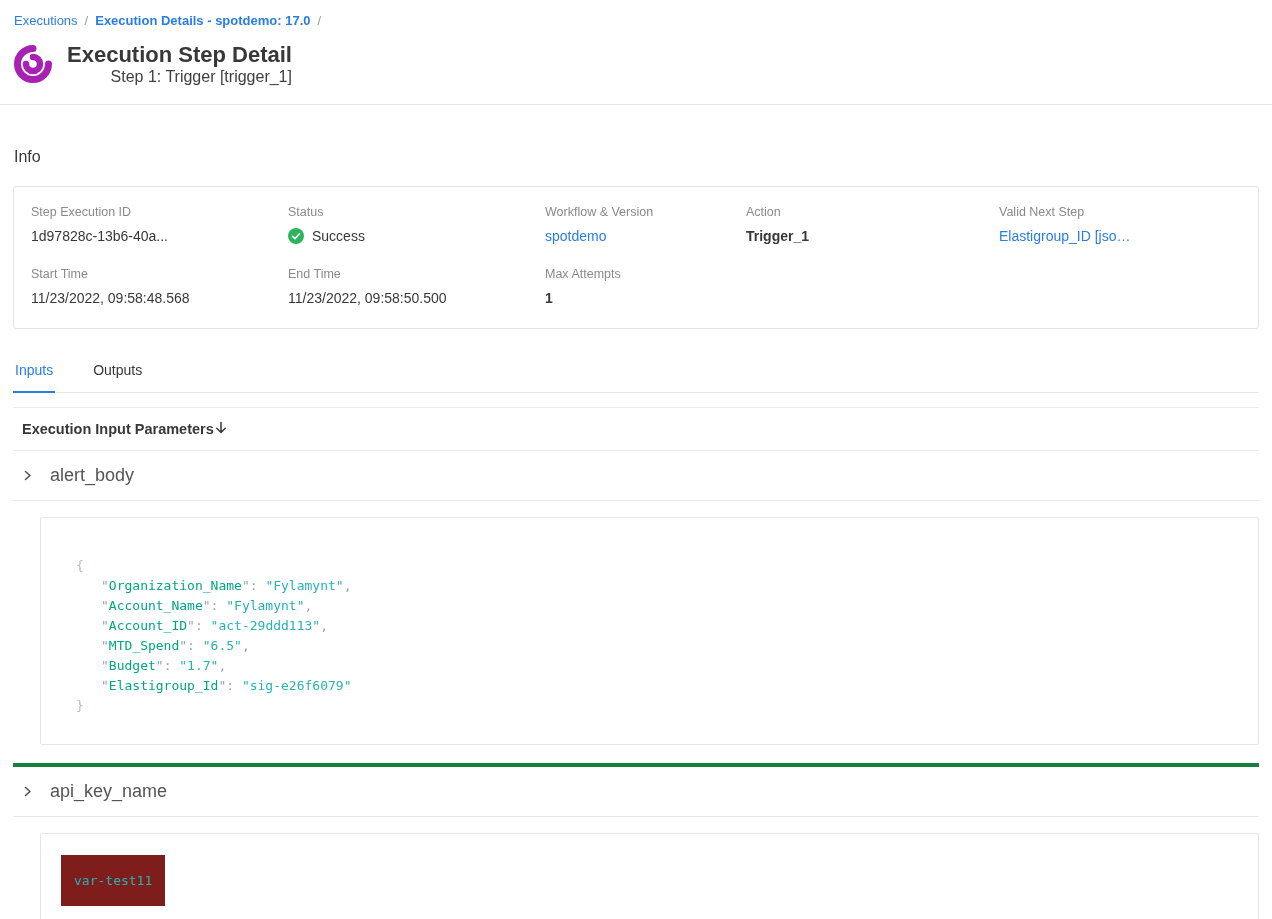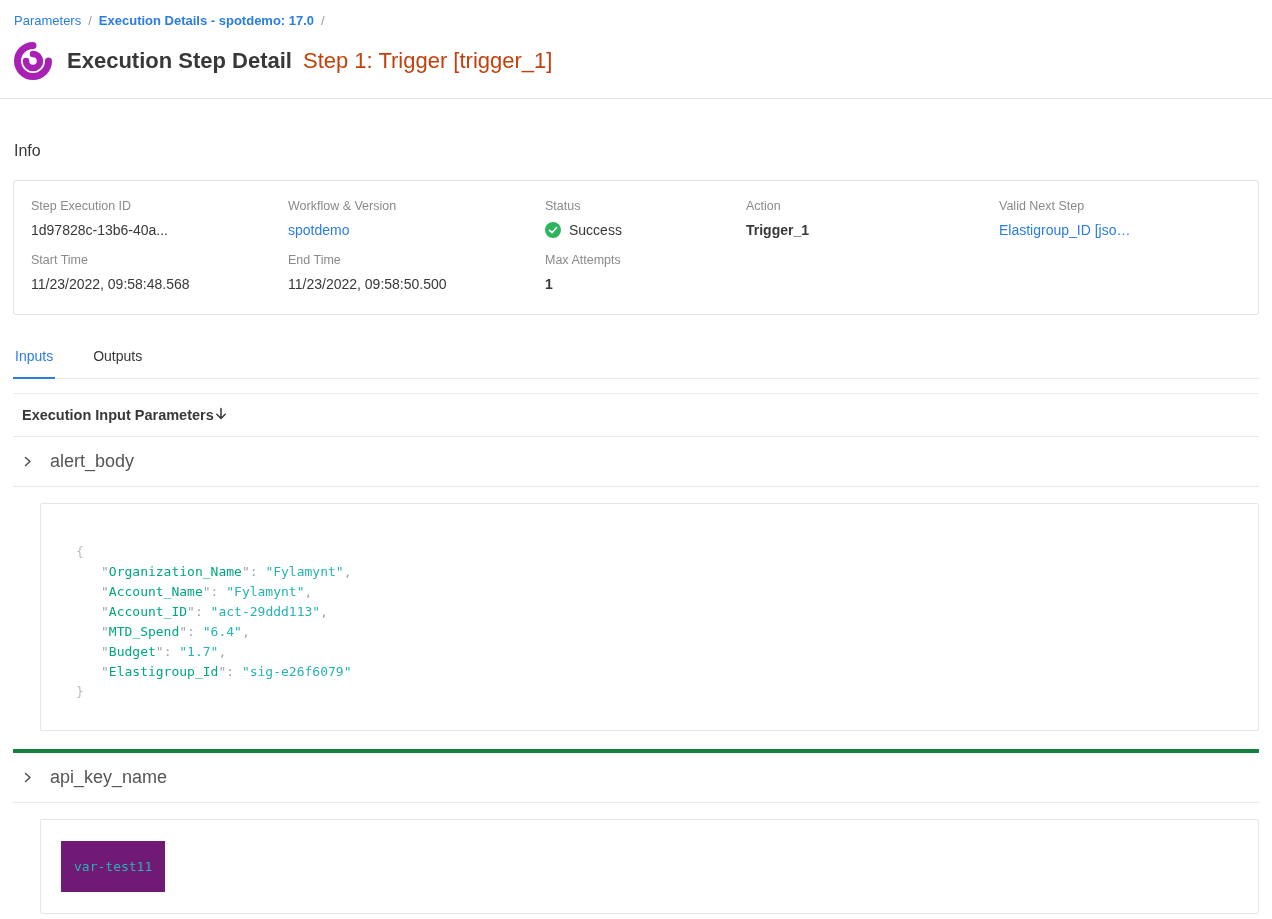--- a/index.html
+++ b/index.html
@@ -18,34 +18,34 @@
   .breadcrumb .crumb-current { font-weight: 700; }
   .breadcrumb .sep { color: #9b9b9b; margin: 0 7px; }
 
   
   .page-header {
     display: flex; align-items: center; gap: 15px;
     padding: 10px 14px 18px;
     border-bottom: 1px solid #e4e4e4;
   }
   .logo { width: 38px; height: 38px; flex: none; }
-  .titles { display: flex; align-items: flex-end; }
+  .titles { display: flex; align-items: flex-end; flex-direction: column; }
   .title { font-size: 22px; font-weight: 700; color: #383838; }
-  .subtitle { font-size: 22px; font-weight: 400; color: #c2410c; margin-left: 11px; }
+  .subtitle { font-size: 16px; font-weight: 400; color: #404040; margin-left: 11px; }
 
   .section { margin: 18px 13px; }
   .info-title { font-size: 16px; color: #383838; padding: 25px 1px 20px; }
 
   
   .info-card {
     border: 1px solid #e3e3e3; border-radius: 3px;
     padding: 18px 17px 22px;
     display: grid;
     grid-template-columns: 257px 257px 201px 253px 1fr;
-    row-gap: 15px;
+    row-gap: 23px;
   }
   .field-label { font-size: 12.5px; color: #8a8a8a; }
   .field-value { font-size: 14px; color: #383838; margin-top: 9px; }
   .field-value.link { color: #2a7de1; display: block; white-space: nowrap; overflow: hidden; }
   .field-value.bold { font-weight: 700; }
   .status-value { display: flex; align-items: center; gap: 8px; }
   .check-icon { width: 16px; height: 16px; display: inline-block; }
 
   
   .tabs { margin: 22px 13px 0; display: flex; gap: 36px; border-bottom: 1px solid #e8e8e8; }
@@ -88,32 +88,32 @@
   .code-line { white-space: pre; }
   .code-line.entry { padding-left: 25px; }
   .pun { color: #b3bcc2; }
   .q, .colon, .comma { color: #9aa5ab; }
   .jkey { color: #00a782; }
   .jval, .qv { color: #26b3b3; }
 
   .value-box { margin: 16px 13px 0 40px; border: 1px solid #e6e6e6; border-radius: 2px; padding: 21px 20px; }
   .value-chip {
     display: inline-block;
-    background: #701a75;
+    background: #7f1d1d;
     color: #26b3b3;
     font-family: "DejaVu Sans Mono", monospace;
     font-size: 13px;
     padding: 18px 13px;
   }
 </style>
 </head>
 <body>
 
 <div class="breadcrumb">
-  <a>Parameters</a><span class="sep">/</span><a class="crumb-current">Execution Details - spotdemo: 17.0</a><span class="sep">/</span>
+  <a>Executions</a><span class="sep">/</span><a class="crumb-current">Execution Details - spotdemo: 17.0</a><span class="sep">/</span>
 </div>
 
 <div class="page-header">
   <span class="logo">
     <svg viewBox="0 0 38 38" width="38" height="38">
       <path d="M19 3.5 A15.5 15.5 0 1 0 34.5 19" stroke="#a821b4" stroke-width="7" fill="none" stroke-linecap="round"></path>
       <path d="M19 12 A7 7 0 1 1 12 19" stroke="#a821b4" stroke-width="6.5" fill="none" stroke-linecap="round"></path>
     </svg>
   </span>
   <div class="titles">
@@ -122,38 +122,38 @@
   </div>
 </div>
 
 <div class="section">
   <div class="info-title">Info</div>
   <div class="info-card">
 
     <div class="field">
       <div class="field-label">Step Execution ID</div>
       <div class="field-value">1d97828c-13b6-40a...</div>
-    </div>
-    <div class="field">
-      <div class="field-label">Workflow &amp; Version</div>
-      <a class="field-value link">spotdemo</a>
     </div>
     <div class="field">
       <div class="field-label">Status</div>
       <div class="field-value status-value">
         <span class="check-icon">
           <svg viewBox="0 0 16 16" width="16" height="16">
             <circle cx="8" cy="8" r="8" fill="#2db55d"></circle>
             <path d="M4.5 8.3 L7 10.7 L11.6 5.5" stroke="#fff" stroke-width="1.6" fill="none" stroke-linecap="round" stroke-linejoin="round"></path>
           </svg>
         </span>
         <span>Success</span>
       </div>
     </div>
     <div class="field">
+      <div class="field-label">Workflow &amp; Version</div>
+      <a class="field-value link">spotdemo</a>
+    </div>
+    <div class="field">
       <div class="field-label">Action</div>
       <div class="field-value bold">Trigger_1</div>
     </div>
     <div class="field">
       <div class="field-label">Valid Next Step</div>
       <a class="field-value link">Elastigroup_ID [jso…</a>
     </div>
 
     <div class="field">
       <div class="field-label">Start Time</div>
@@ -194,21 +194,21 @@
   </span>
   <span>alert_body</span>
 </div>
 
 <div class="content-box">
   <div class="code">
     <div class="code-line"><span class="pun">{</span></div>
     <div class="code-line entry"><span class="q">"</span><span class="jkey">Organization_Name</span><span class="q">"</span><span class="colon">: </span><span class="qv">"</span><span class="jval">Fylamynt</span><span class="qv">"</span><span class="comma">,</span></div>
     <div class="code-line entry"><span class="q">"</span><span class="jkey">Account_Name</span><span class="q">"</span><span class="colon">: </span><span class="qv">"</span><span class="jval">Fylamynt</span><span class="qv">"</span><span class="comma">,</span></div>
     <div class="code-line entry"><span class="q">"</span><span class="jkey">Account_ID</span><span class="q">"</span><span class="colon">: </span><span class="qv">"</span><span class="jval">act-29ddd113</span><span class="qv">"</span><span class="comma">,</span></div>
-    <div class="code-line entry"><span class="q">"</span><span class="jkey">MTD_Spend</span><span class="q">"</span><span class="colon">: </span><span class="qv">"</span><span class="jval">6.4</span><span class="qv">"</span><span class="comma">,</span></div>
+    <div class="code-line entry"><span class="q">"</span><span class="jkey">MTD_Spend</span><span class="q">"</span><span class="colon">: </span><span class="qv">"</span><span class="jval">6.5</span><span class="qv">"</span><span class="comma">,</span></div>
     <div class="code-line entry"><span class="q">"</span><span class="jkey">Budget</span><span class="q">"</span><span class="colon">: </span><span class="qv">"</span><span class="jval">1.7</span><span class="qv">"</span><span class="comma">,</span></div>
     <div class="code-line entry"><span class="q">"</span><span class="jkey">Elastigroup_Id</span><span class="q">"</span><span class="colon">: </span><span class="qv">"</span><span class="jval">sig-e26f6079</span><span class="qv">"</span></div>
     <div class="code-line"><span class="pun">}</span></div>
   </div>
 </div>
 
 <div class="param-row bt">
   <span class="chev">
     <svg viewBox="0 0 11 11" width="11" height="11">
       <polyline points="3.5,1.5 8,5.5 3.5,9.5" stroke="#4d4d4d" stroke-width="1.5" fill="none" stroke-linecap="round" stroke-linejoin="round"></polyline>

